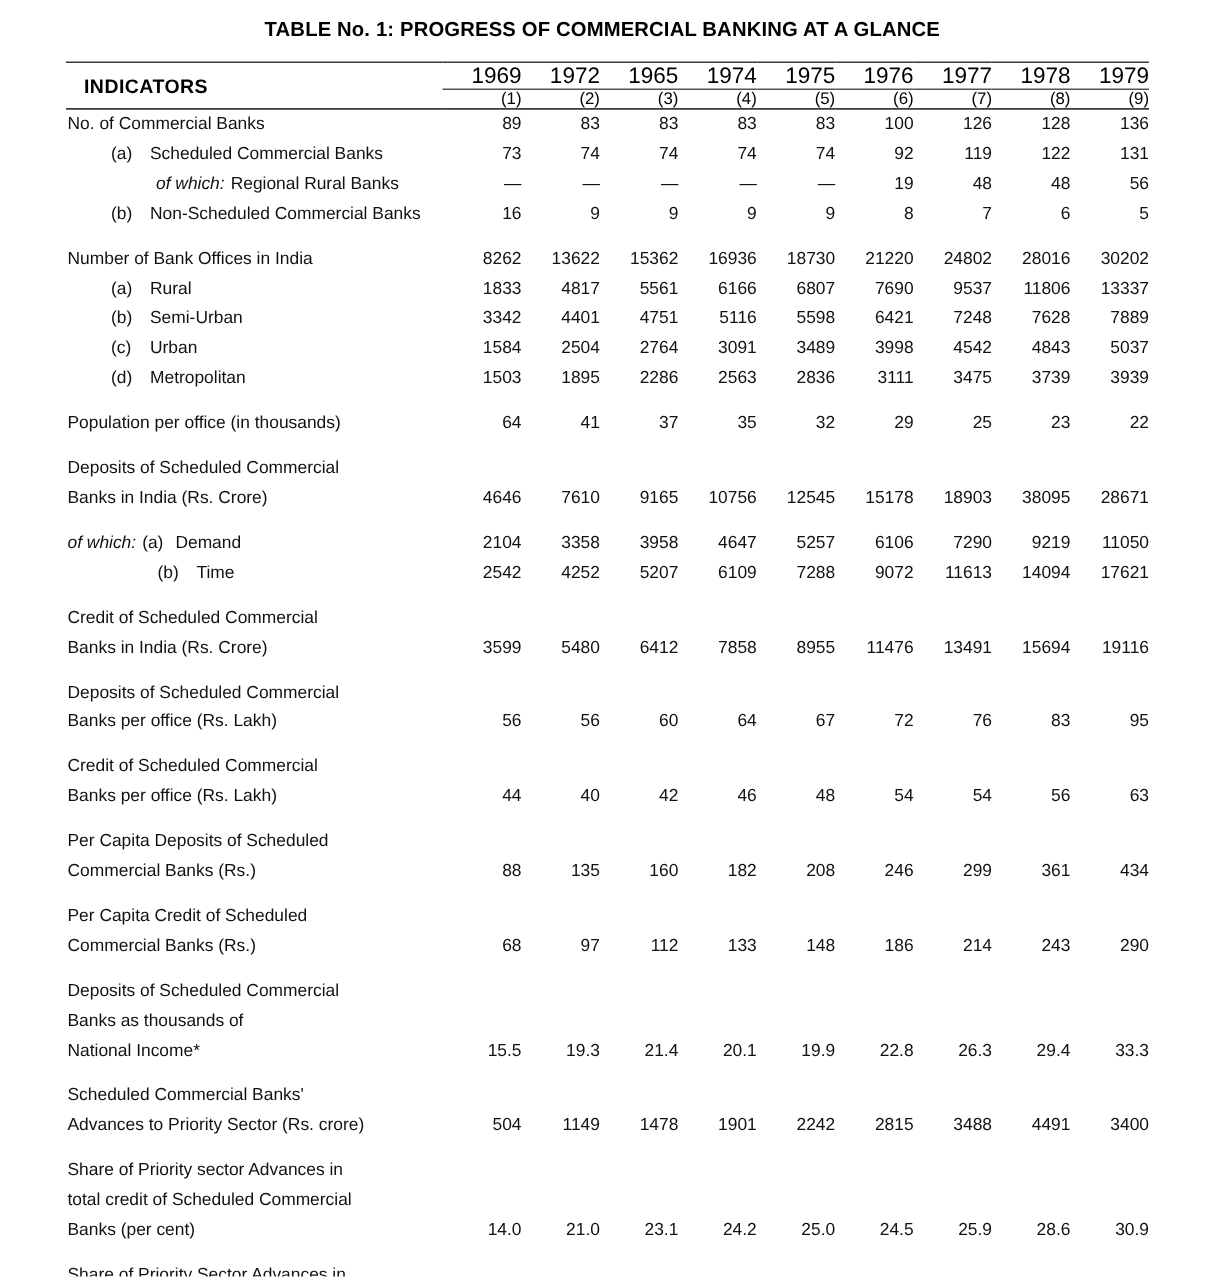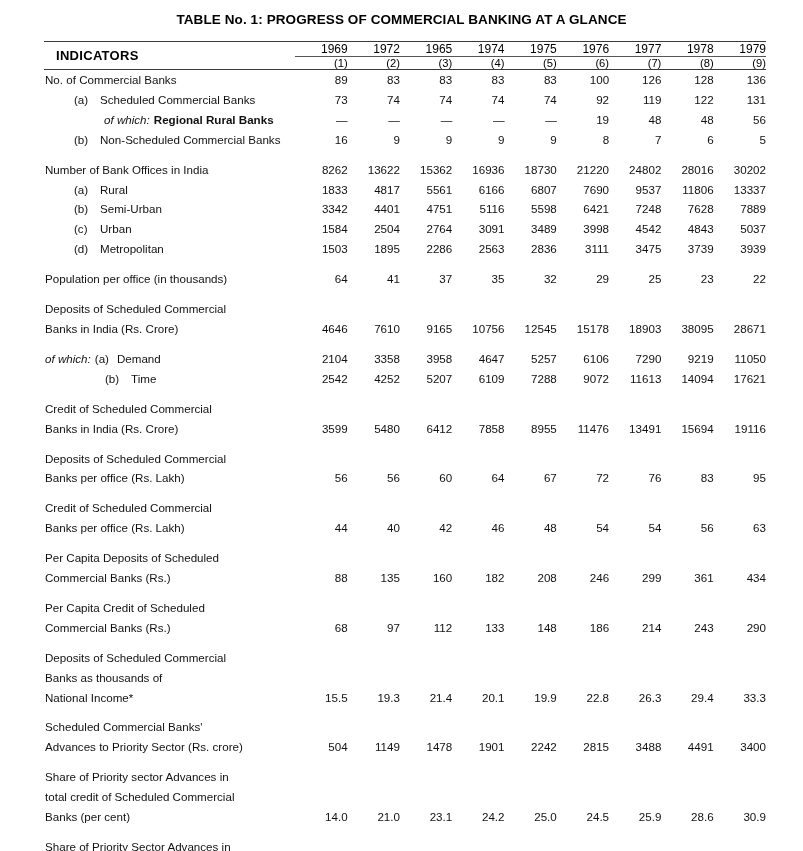--- a/index.html
+++ b/index.html
@@ -58,21 +58,21 @@
     white-space: nowrap;
   }
 
   
   .rule-top td { border-top: 1.6px solid #3a3a3a; height: 0; font-size:0; line-height:0;}
   .rule-head td { border-bottom: 1.6px solid #3a3a3a; }
 
   
   .hdr-years td {
     text-align: right;
-    font-size: 12px;
+    font-size: 15px;
     font-weight: bold;
     padding-bottom: 3px;
     padding-top: 9px;
     color: #000;
   }
   .hdr-years td.indicators {
     text-align: left;
     vertical-align: middle;
     font-size: 13px;
     font-weight: bold;
@@ -207,21 +207,21 @@
             <td>74</td>
             <td>74</td>
             <td>74</td>
             <td>74</td>
             <td>92</td>
             <td>119</td>
             <td>122</td>
             <td>131</td>
           </tr>
           <tr class="row">
-            <td class="label"><span class="ofwhich-ind"><span class="ofwhich">of which:</span><span style="padding-left: 4px; font-weight: bold;">Regional Rural Banks</span></span></td>
+            <td class="label"><span class="ofwhich-ind"><span class="ofwhich">of which:</span><span style="padding-left: 4px;">Regional Rural Banks</span></span></td>
             <td class="dash">—</td>
             <td class="dash">—</td>
             <td class="dash">—</td>
             <td class="dash">—</td>
             <td class="dash">—</td>
             <td>19</td>
             <td>48</td>
             <td>48</td>
             <td>56</td>
           </tr>

